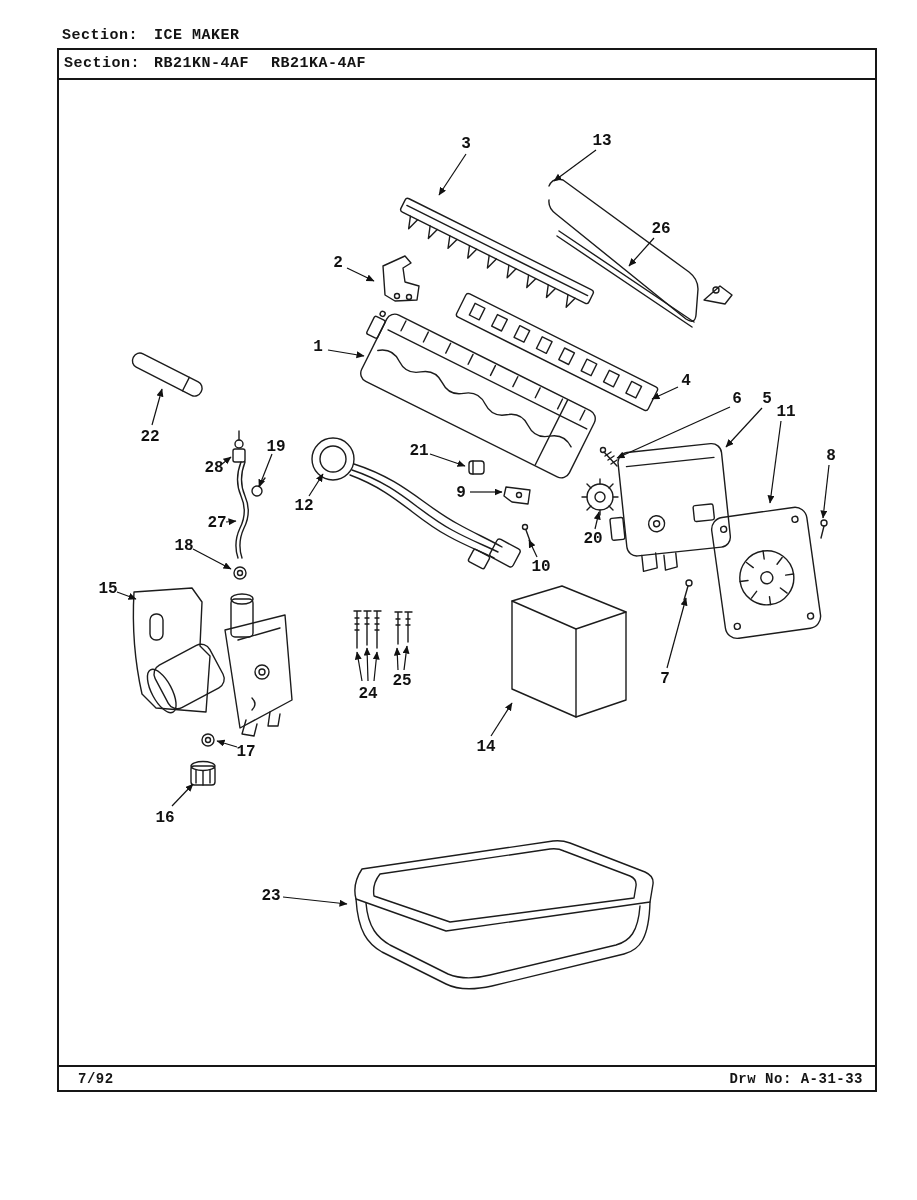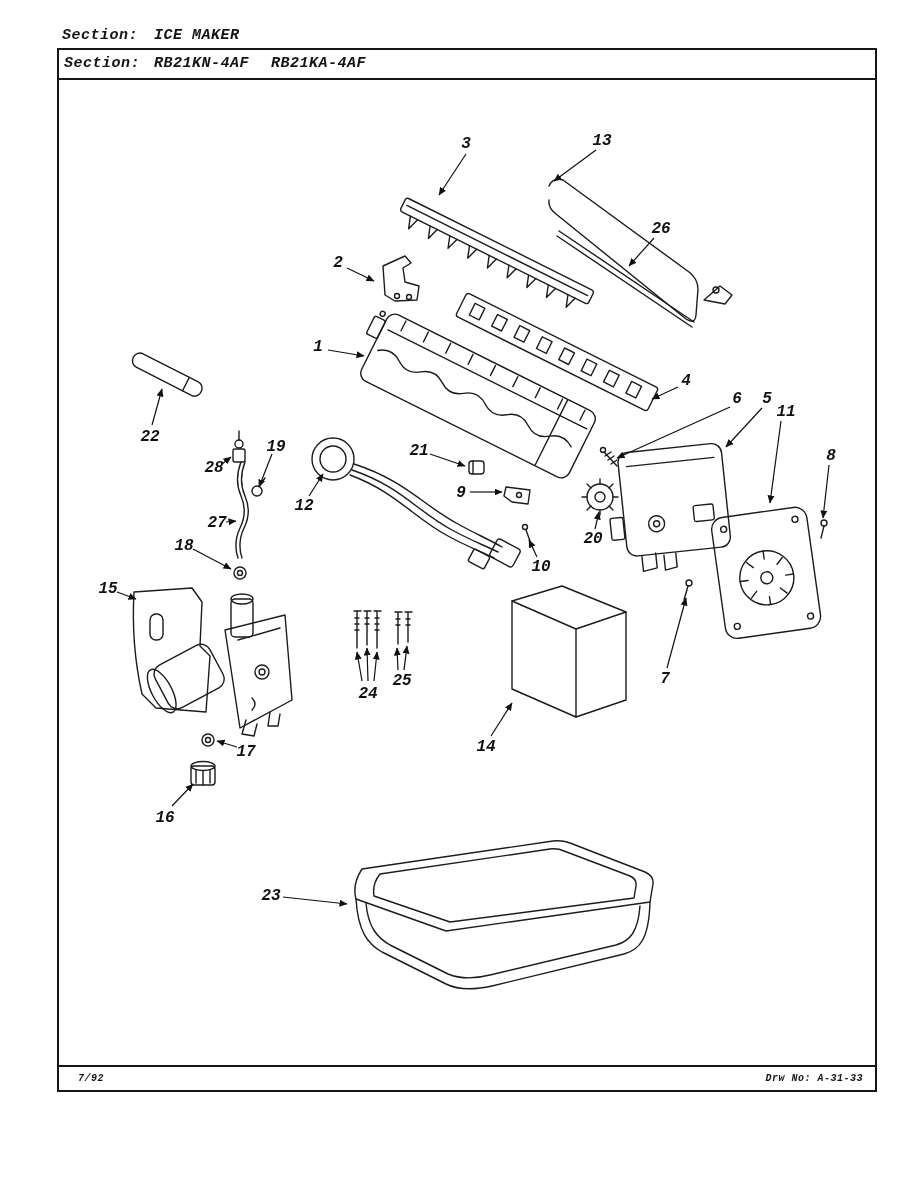--- a/index.html
+++ b/index.html
@@ -4,21 +4,20 @@
 <style>
   html,body{margin:0;padding:0;background:#e8e8e8;}
   .page{
     position:relative;
     width:917px;height:1200px;
     background:#ffffff;
     font-family:"Liberation Mono",monospace;
     font-weight:700;
     color:#141414;
     overflow:hidden;
-    font-style:italic;
   }
   .section-line{
     position:absolute;left:62px;top:27px;
     font-size:15px;letter-spacing:.5px;white-space:nowrap;
   }
   .section-line .title{margin-left:16px;}
   .frame{
     position:absolute;left:57px;top:48px;width:820px;height:1044px;
     border:2px solid #161616;box-sizing:border-box;
   }
@@ -28,21 +27,21 @@
     line-height:27px;padding-left:5px;
     font-size:15px;letter-spacing:.5px;white-space:nowrap;
   }
   .models-row .m1{margin-left:14px;}
   .models-row .m2{margin-left:22px;text-align:center;}
   .footer-row{
     position:absolute;left:0;right:0;bottom:0;height:23px;
     border-top:2px solid #161616;
     display:flex;justify-content:space-between;align-items:center;
     padding:0 12px 0 19px;
-    font-size:10px;letter-spacing:.5px;
+    font-size:14px;letter-spacing:.5px;
   }
   svg.diagram{position:absolute;left:0;top:0;}
   svg.diagram text{
     font-family:"Liberation Mono",monospace;
     font-size:16px;font-weight:700;fill:#111;
   }
 </style>
 </head>
 <body>
 

